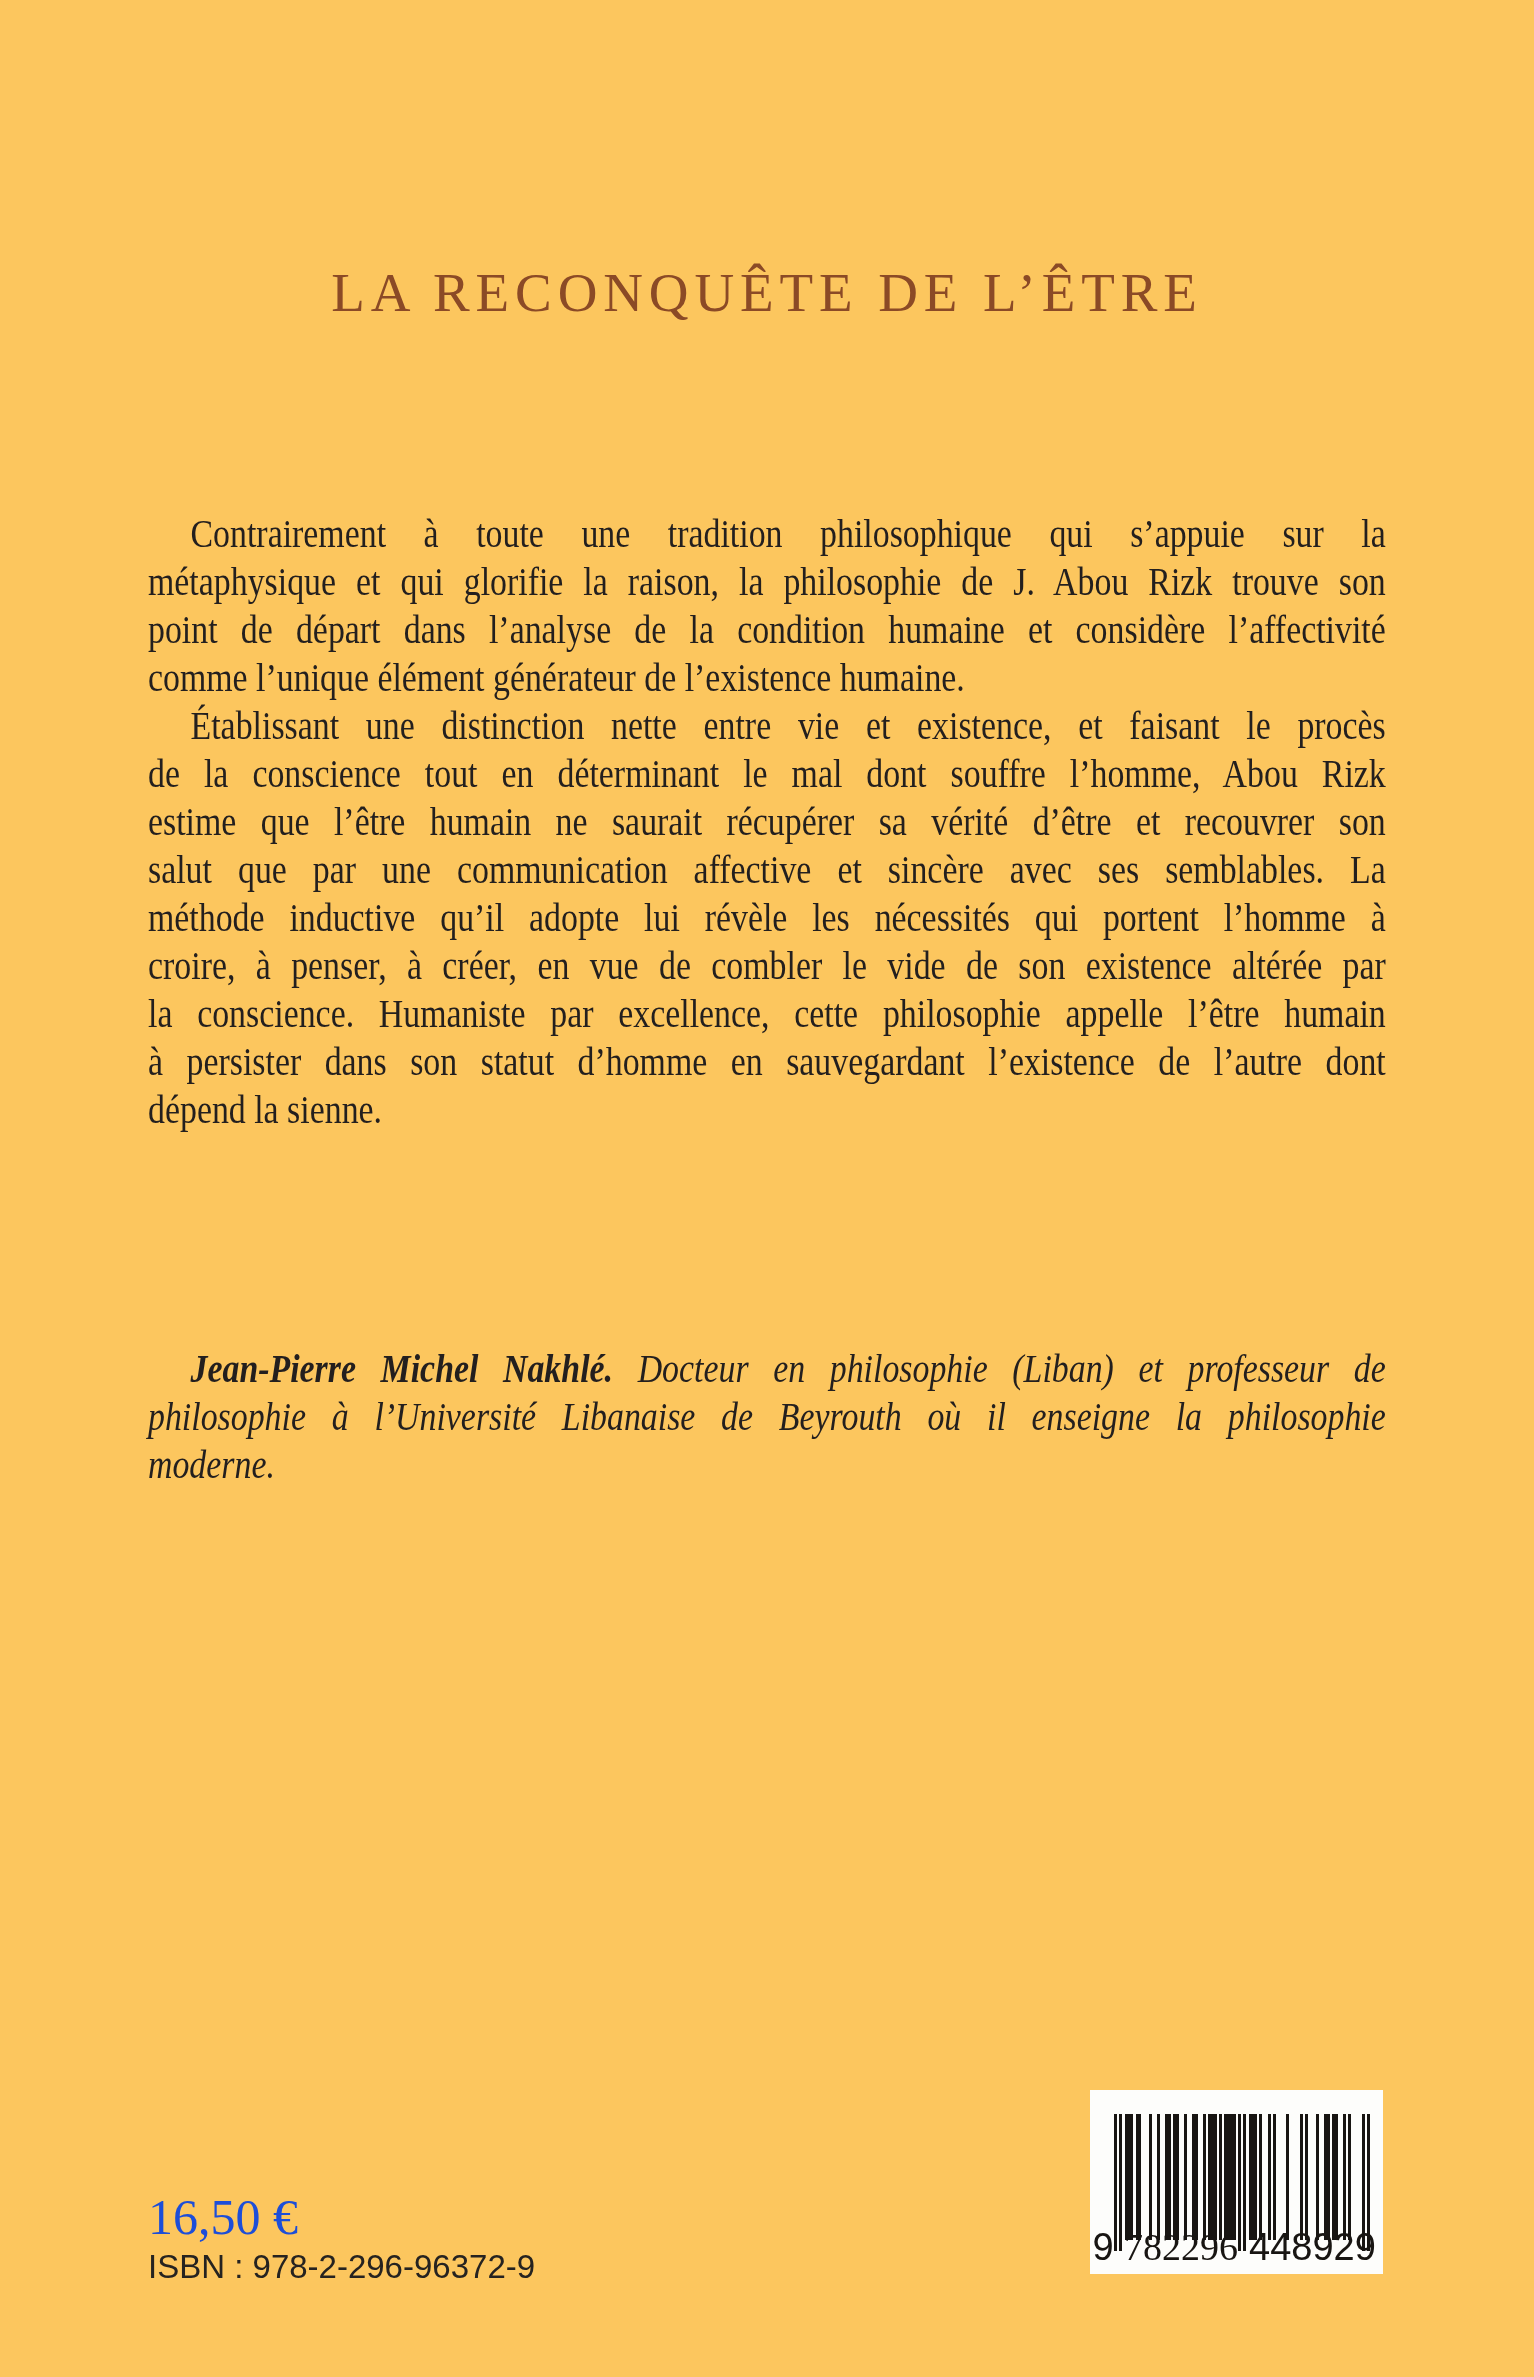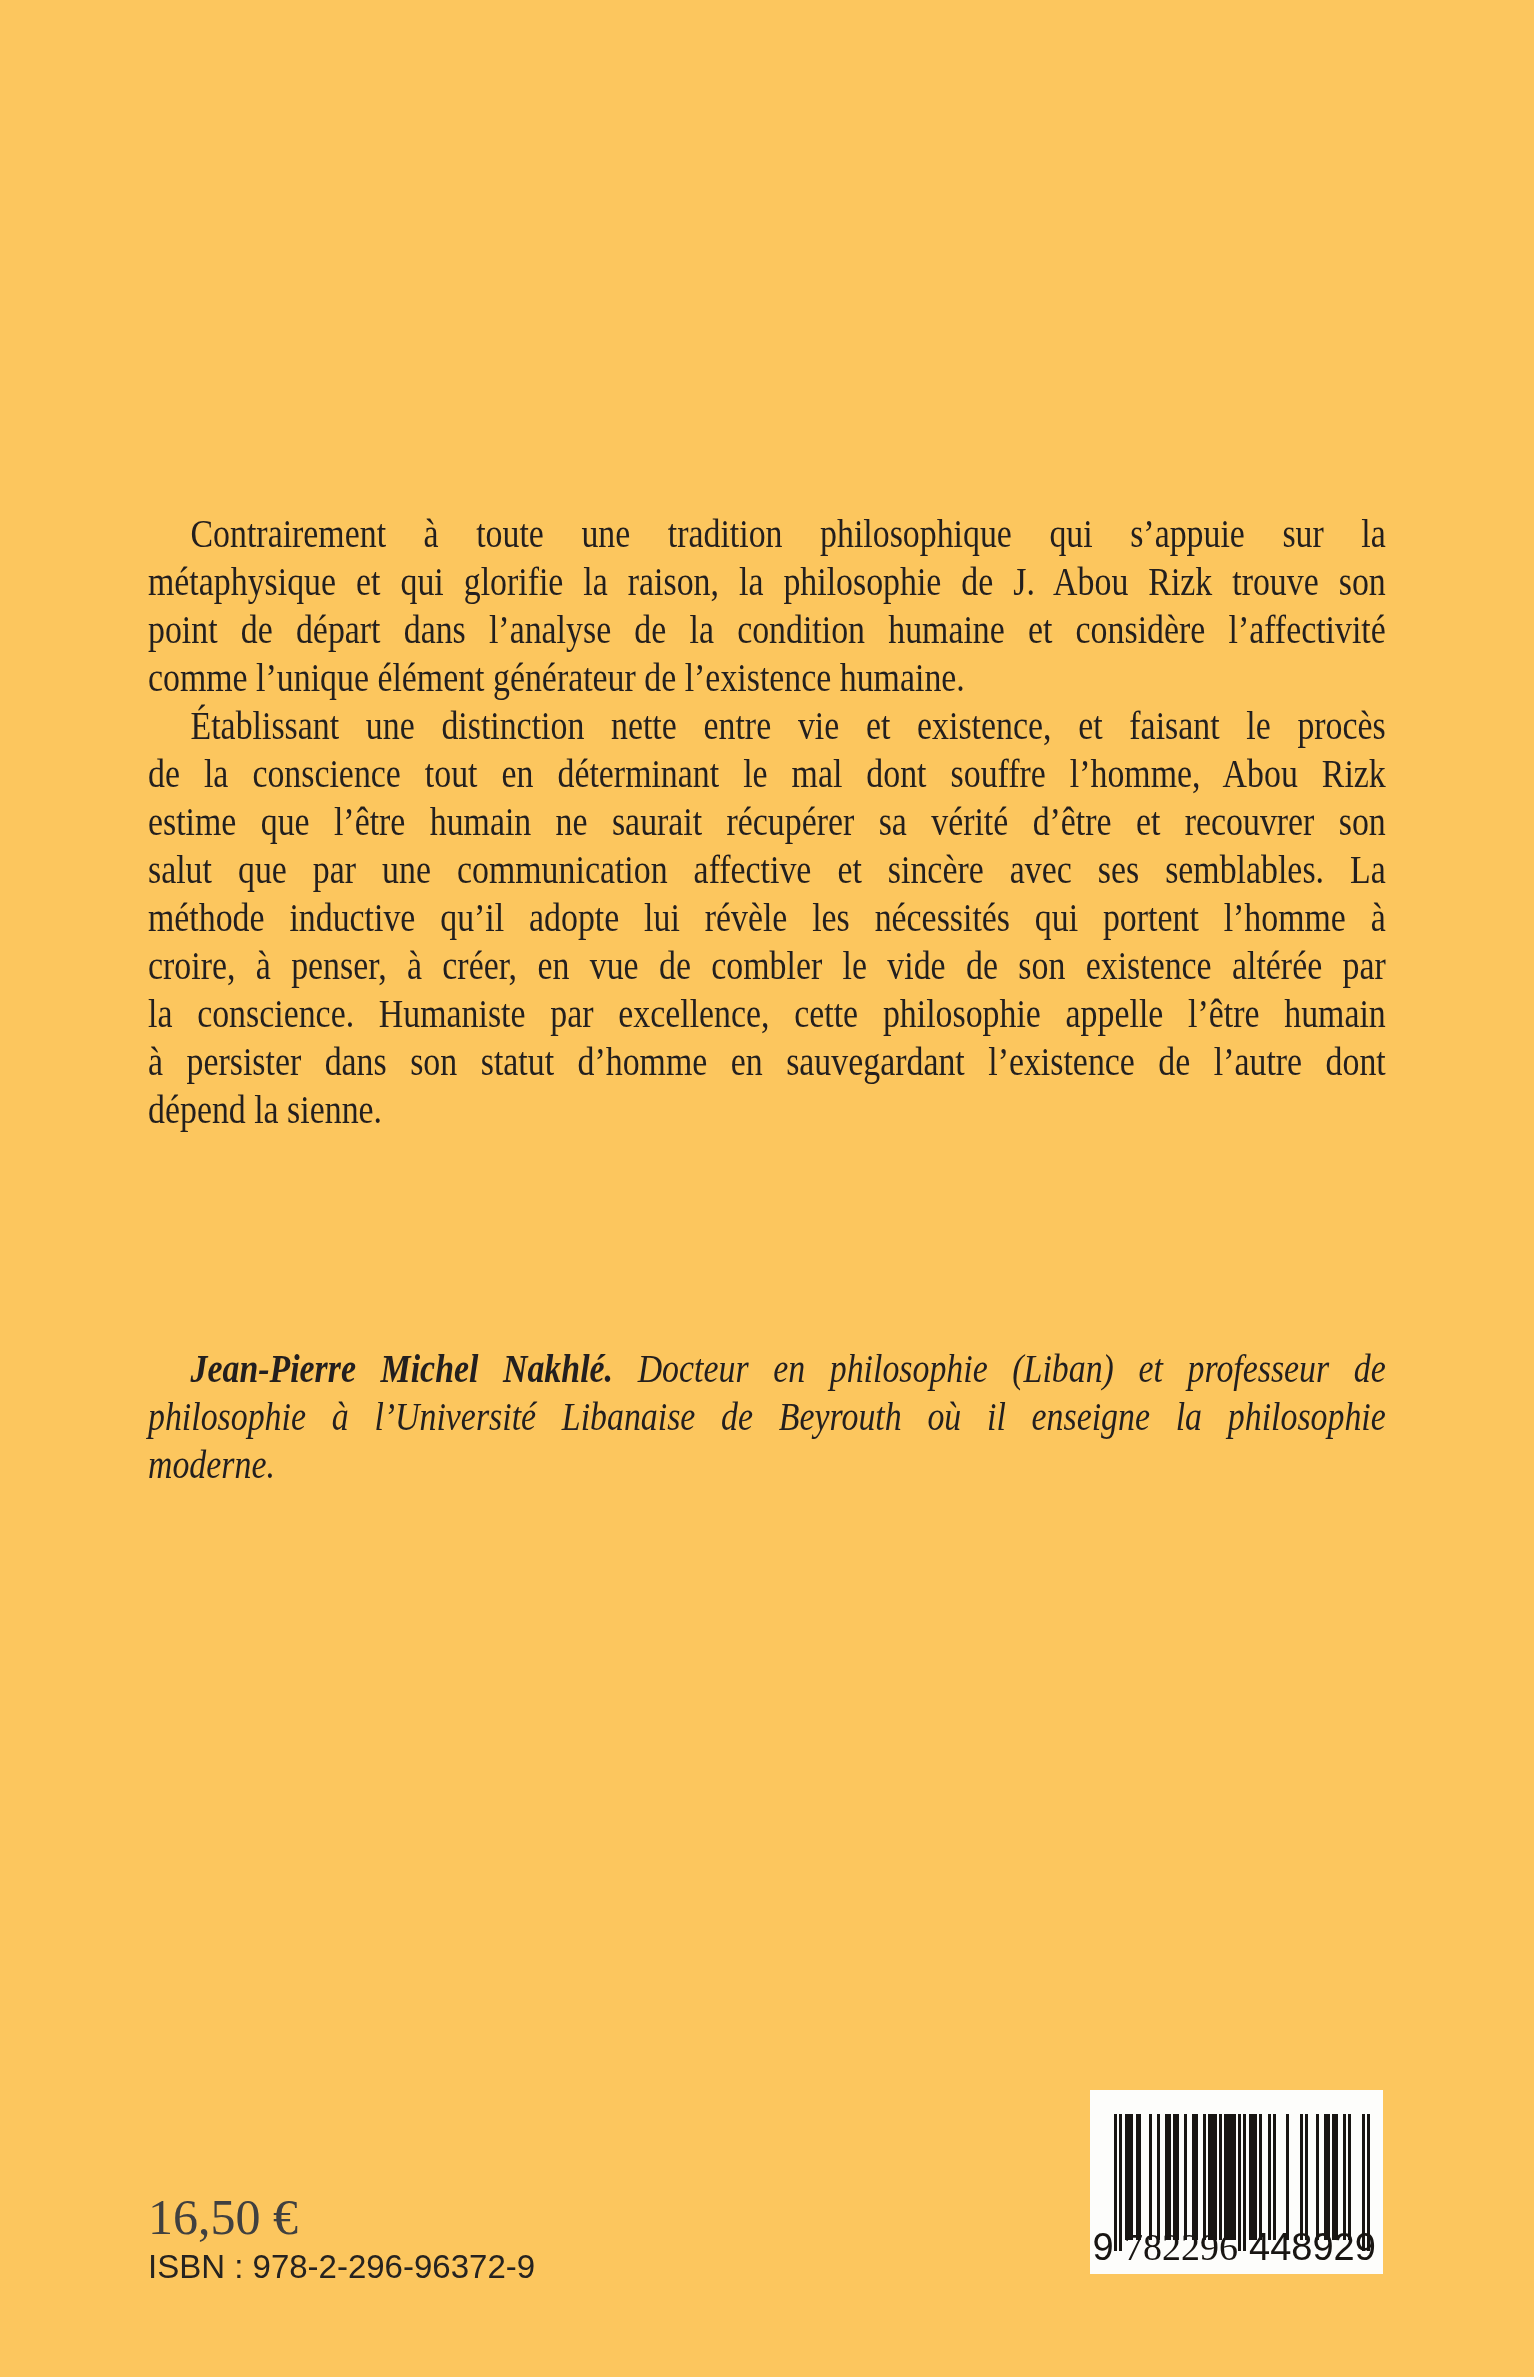--- a/index.html
+++ b/index.html
@@ -21,41 +21,42 @@
   .para .line:first-child{text-indent:49px;}
   .para .line:last-child{text-align-last:left;}
 
   .bio{top:1345px;font-style:italic;}
   .bio .line{text-align:justify;text-align-last:justify;}
   .bio .line.first{text-indent:49px;}
   .bio .line.last{text-align-last:left;}
   .author-name{font-weight:bold;}
 
   .price{position:absolute;left:148px;top:2191px;font-size:50px;line-height:52px;
-         color:#404040;}
+         color:#1d4ed8;}
   .isbn{position:absolute;left:148px;top:2248px;font-size:33px;line-height:37px;
         color:#262320;font-family:"Liberation Sans", sans-serif;}
 
   .barcode-panel{position:absolute;left:1090px;top:2090px;width:293px;height:184px;
                  background:#fdfdfb;}
   .barcode-bars{position:absolute;left:24px;top:24px;width:256px;height:137px;}
   .barcode-bars .bar{position:absolute;top:0;background:#181512;}
   .barcode-digits{position:absolute;left:0;top:138px;width:100%;height:42px;
                   font-family:"Liberation Sans", sans-serif;font-size:38px;
                   line-height:39px;color:#181512;}
   .bd{position:absolute;top:0;white-space:nowrap;}
   .bd-first{left:2.5px;}
   .bd-left{left:34px;font-family:Liberation Serif, serif;}
   .bd-right{left:159px;}
 </style>
 </head>
 <body style="background: rgb(252, 198, 94);">
 
 <div class="cover">
 
+  <h1 class="title" style="color: rgb(139, 74, 38);">LA RECONQUÊTE DE L’ÊTRE</h1>
 
   <div class="textblock synopsis">
     <div class="para">
         <div class="line">Contrairement à toute une tradition philosophique qui s’appuie sur la</div>
         <div class="line">métaphysique et qui glorifie la raison, la philosophie de J. Abou Rizk trouve son</div>
         <div class="line">point de départ dans l’analyse de la condition humaine et considère l’affectivité</div>
         <div class="line">comme l’unique élément générateur de l’existence humaine.</div>
       </div>
     <div class="para">
         <div class="line">Établissant une distinction nette entre vie et existence, et faisant le procès</div>

